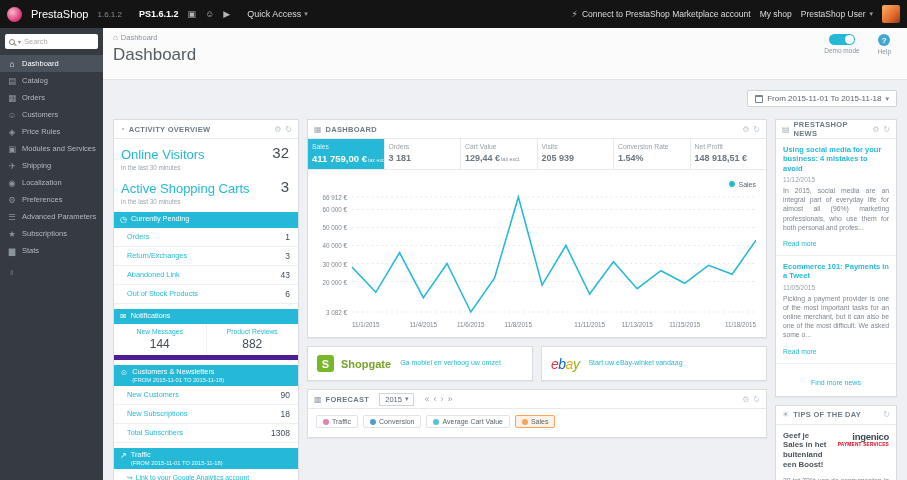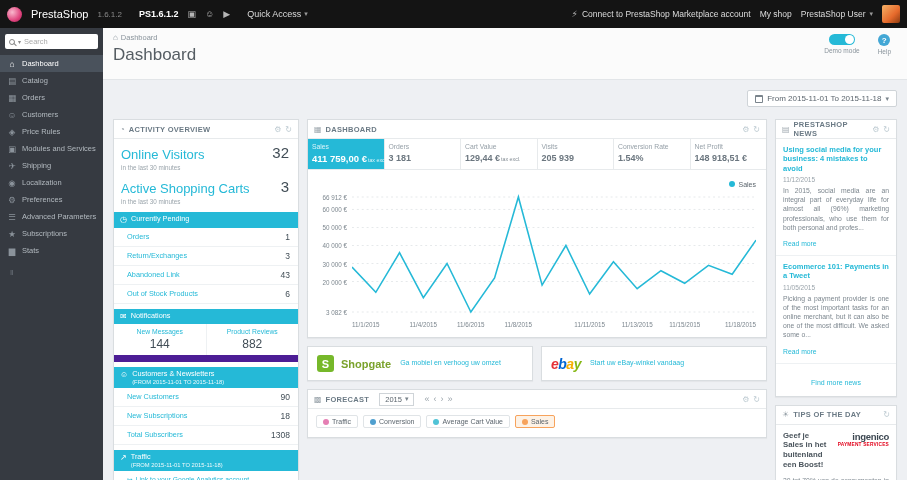--- a/index.html
+++ b/index.html
@@ -79,21 +79,21 @@
   .stat-val{position:absolute;right:9px;top:5px;font-size:15px;font-weight:300;color:#414d56}
   .stat-sub{font-size:6.3px;color:#9aa4ab;margin-top:1px;padding-bottom:2px}
   .sec-h{background:#25b9d7;color:#fff;padding:3px 6px;display:flex;gap:4px;align-items:flex-start;margin-top:5px}
   .sec-ic{font-size:8px;line-height:1.2}
   .sec-txt{display:flex;flex-direction:column}
   .sec-tt{font-size:7.3px;font-weight:normal;line-height:1.2}
   .sec-sub{font-size:5.8px;opacity:.92}
   .a-row{display:flex;justify-content:space-between;align-items:center;padding:4px 8px 4px 13px;border-bottom:1px solid #eef1f3;cursor:pointer}
   .a-lbl{font-size:7.3px;color:#25b9d7}
   .a-val{font-size:8.5px;color:#414d56}
-  .notif-cols{display:flex;border-bottom:7px solid #4c1d95}
+  .notif-cols{display:flex;border-bottom:5px solid #4c1d95}
   .n-col{flex:1;text-align:center;padding:4px 2px;cursor:pointer}
   .n-col+.n-col{border-left:1px solid #eef1f3}
   .n-lbl{font-size:6.8px;color:#25b9d7}
   .n-val{font-size:12px;color:#414d56;margin-top:2px;font-weight:300}
   .ga-link{display:flex;gap:3px;align-items:center;padding:5px 8px 6px 13px;font-size:6.8px;color:#25b9d7;cursor:pointer}
 
   
   .kpis{display:flex;border-bottom:1px solid #e7eaec}
   .kpi{flex:1;min-width:0;padding:4px 4px 5px;border-right:1px solid #e7eaec;cursor:pointer}
   .kpi:last-child{border-right:0}
@@ -114,21 +114,21 @@
   .x-axis{position:relative;height:10px;margin-left:34px;margin-top:3px}
   .x-axis span{position:absolute;top:0;font-size:6.3px;color:#7d878f;white-space:nowrap}
 
   
   .mods{display:flex;gap:8px;margin-top:8px}
   .mod{flex:1;display:flex;align-items:center;gap:7px;padding:8px 9px;cursor:pointer}
   .sg-ic{width:17px;height:17px;border-radius:3px;background:#76b82a;color:#fff;font-weight:bold;font-size:11px;
          display:flex;align-items:center;justify-content:center;flex:none}
   .sg-name{color:#7aa22b;font-weight:bold;font-size:11px}
   .mod-link{font-size:7px;color:#25b9d7;margin-left:2px;line-height:1.25}
-  .ebay-logo{font-size:14px;font-weight:bold;font-style:italic;letter-spacing:-.5px;flex:none}
+  .ebay-logo{font-size:14px;font-weight:normal;font-style:italic;letter-spacing:-.5px;flex:none}
 
   
   .forecast{margin-top:8px}
   .year-box{display:flex;align-items:center;gap:3px;border:1px solid #cfd4d8;padding:1px 5px;font-size:7.5px;color:#5b656d;margin-left:6px;cursor:pointer}
   .pager{display:flex;gap:4px;margin-left:6px;color:#9aa4ab;font-size:9px}
   .pager span{cursor:pointer}
   .f-legend{display:flex;gap:5px;padding:6px 8px 9px}
   .chip{display:flex;align-items:center;gap:3px;font-size:7px;color:#5b656d;padding:2px 6px;border:1px solid #e0e4e7;border-radius:2px;cursor:pointer;background:#fff}
   .chip.active{border-color:#f7a35c;background:#fdf2e6}
   .chip-dot{width:6px;height:6px;border-radius:50%;flex:none}

